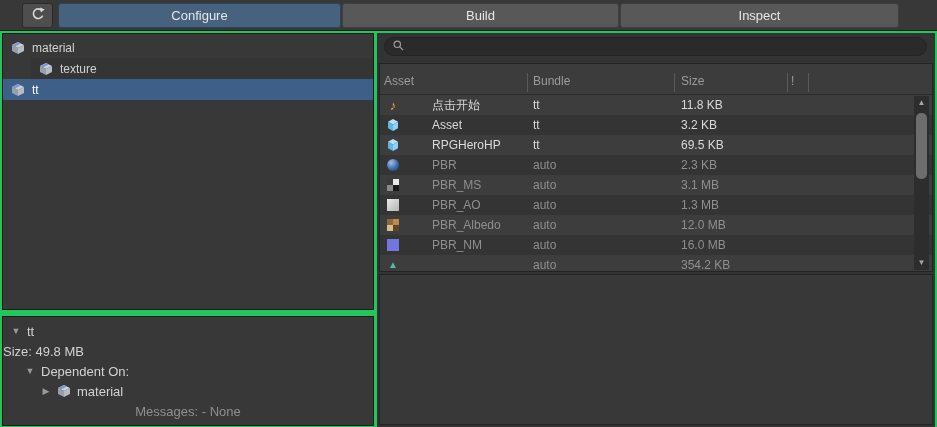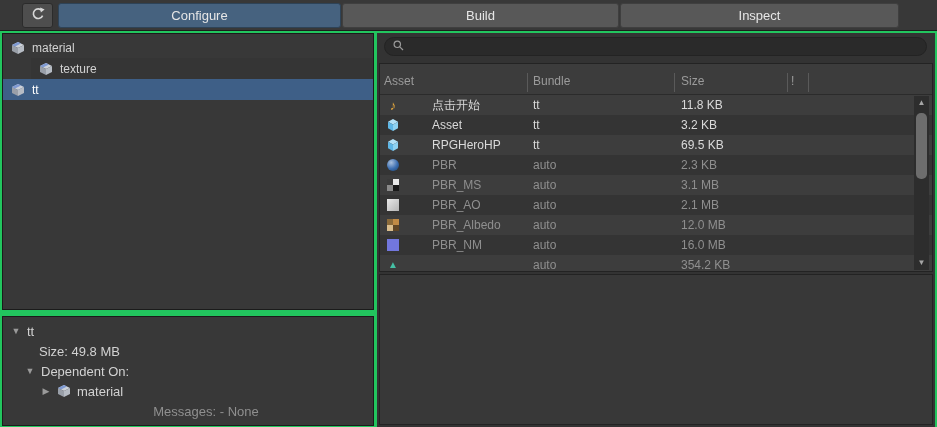--- a/index.html
+++ b/index.html
@@ -19,21 +19,21 @@
   .bundle-panel{position:absolute;left:2px;top:33px;width:372px;height:277px;background:#383838;border:1px solid #1b1b1b;padding-top:3px;}
   .blist-row{height:21px;display:flex;align-items:center;padding-left:8px;gap:7px;color:#d2d2d2;cursor:pointer;}
   .blist-row.alt{background:#353535;margin-left:28px;}
   .blist-row.selected{background:#3e5f87;color:#ffffff;}
 
   
   .detail-panel{position:absolute;left:2px;top:316px;width:372px;height:110px;background:#383838;border:1px solid #1b1b1b;padding-top:4px;}
   .detail-line{height:20px;display:flex;align-items:center;gap:6px;font-size:13px;color:#d2d2d2;}
   .fold{color:#9a9a9a;font-size:9px;width:10px;display:inline-block;text-align:center;}
   .dim{color:#8f8f8f;justify-content:center;}
-  .ind1{padding-left:8px;} .ind2{padding-left:36px;} .ind3{padding-left:22px;} .ind4{padding-left:38px;}
+  .ind1{padding-left:8px;} .ind2{} .ind3{padding-left:22px;} .ind4{padding-left:38px;}
 
   
   .right-pane{position:absolute;left:377px;top:33px;width:558px;height:394px;background:#333333;}
   .search-field{position:absolute;left:7px;top:4px;width:543px;height:19px;background:#2a2a2a;border:1px solid #232323;border-radius:10px;display:flex;align-items:center;padding:0 8px;gap:5px;}
   .search-field input{flex:1;background:transparent;border:none;outline:none;color:#dddddd;font-size:12px;}
 
   .asset-table{position:absolute;left:2px;top:30px;width:554px;height:209px;background:#3a3a3a;border:1px solid #232323;overflow:hidden;}
   .thead{position:relative;height:31px;background:#3c3c3c;border-bottom:1px solid #2b2b2b;}
   .hlabel{position:absolute;bottom:6px;color:#9b9b9b;}
   .h-asset{left:4px;} .h-bundle{left:153px;} .h-size{left:301px;} .h-excl{left:411px;}
@@ -229,21 +229,21 @@
           <span class="cell c-name">PBR_MS</span>
           <span class="cell c-bundle">auto</span>
           <span class="cell c-size">3.1 MB</span>
         </div>
         <div class="trow auto-bundle">
           <span class="cell c-icon">
               <span class="tex tex-ao"></span>
             </span>
           <span class="cell c-name">PBR_AO</span>
           <span class="cell c-bundle">auto</span>
-          <span class="cell c-size">2.1 MB</span>
+          <span class="cell c-size">1.3 MB</span>
         </div>
         <div class="trow auto-bundle">
           <span class="cell c-icon">
               <span class="tex tex-albedo"></span>
             </span>
           <span class="cell c-name">PBR_Albedo</span>
           <span class="cell c-bundle">auto</span>
           <span class="cell c-size">12.0 MB</span>
         </div>
         <div class="trow auto-bundle">

